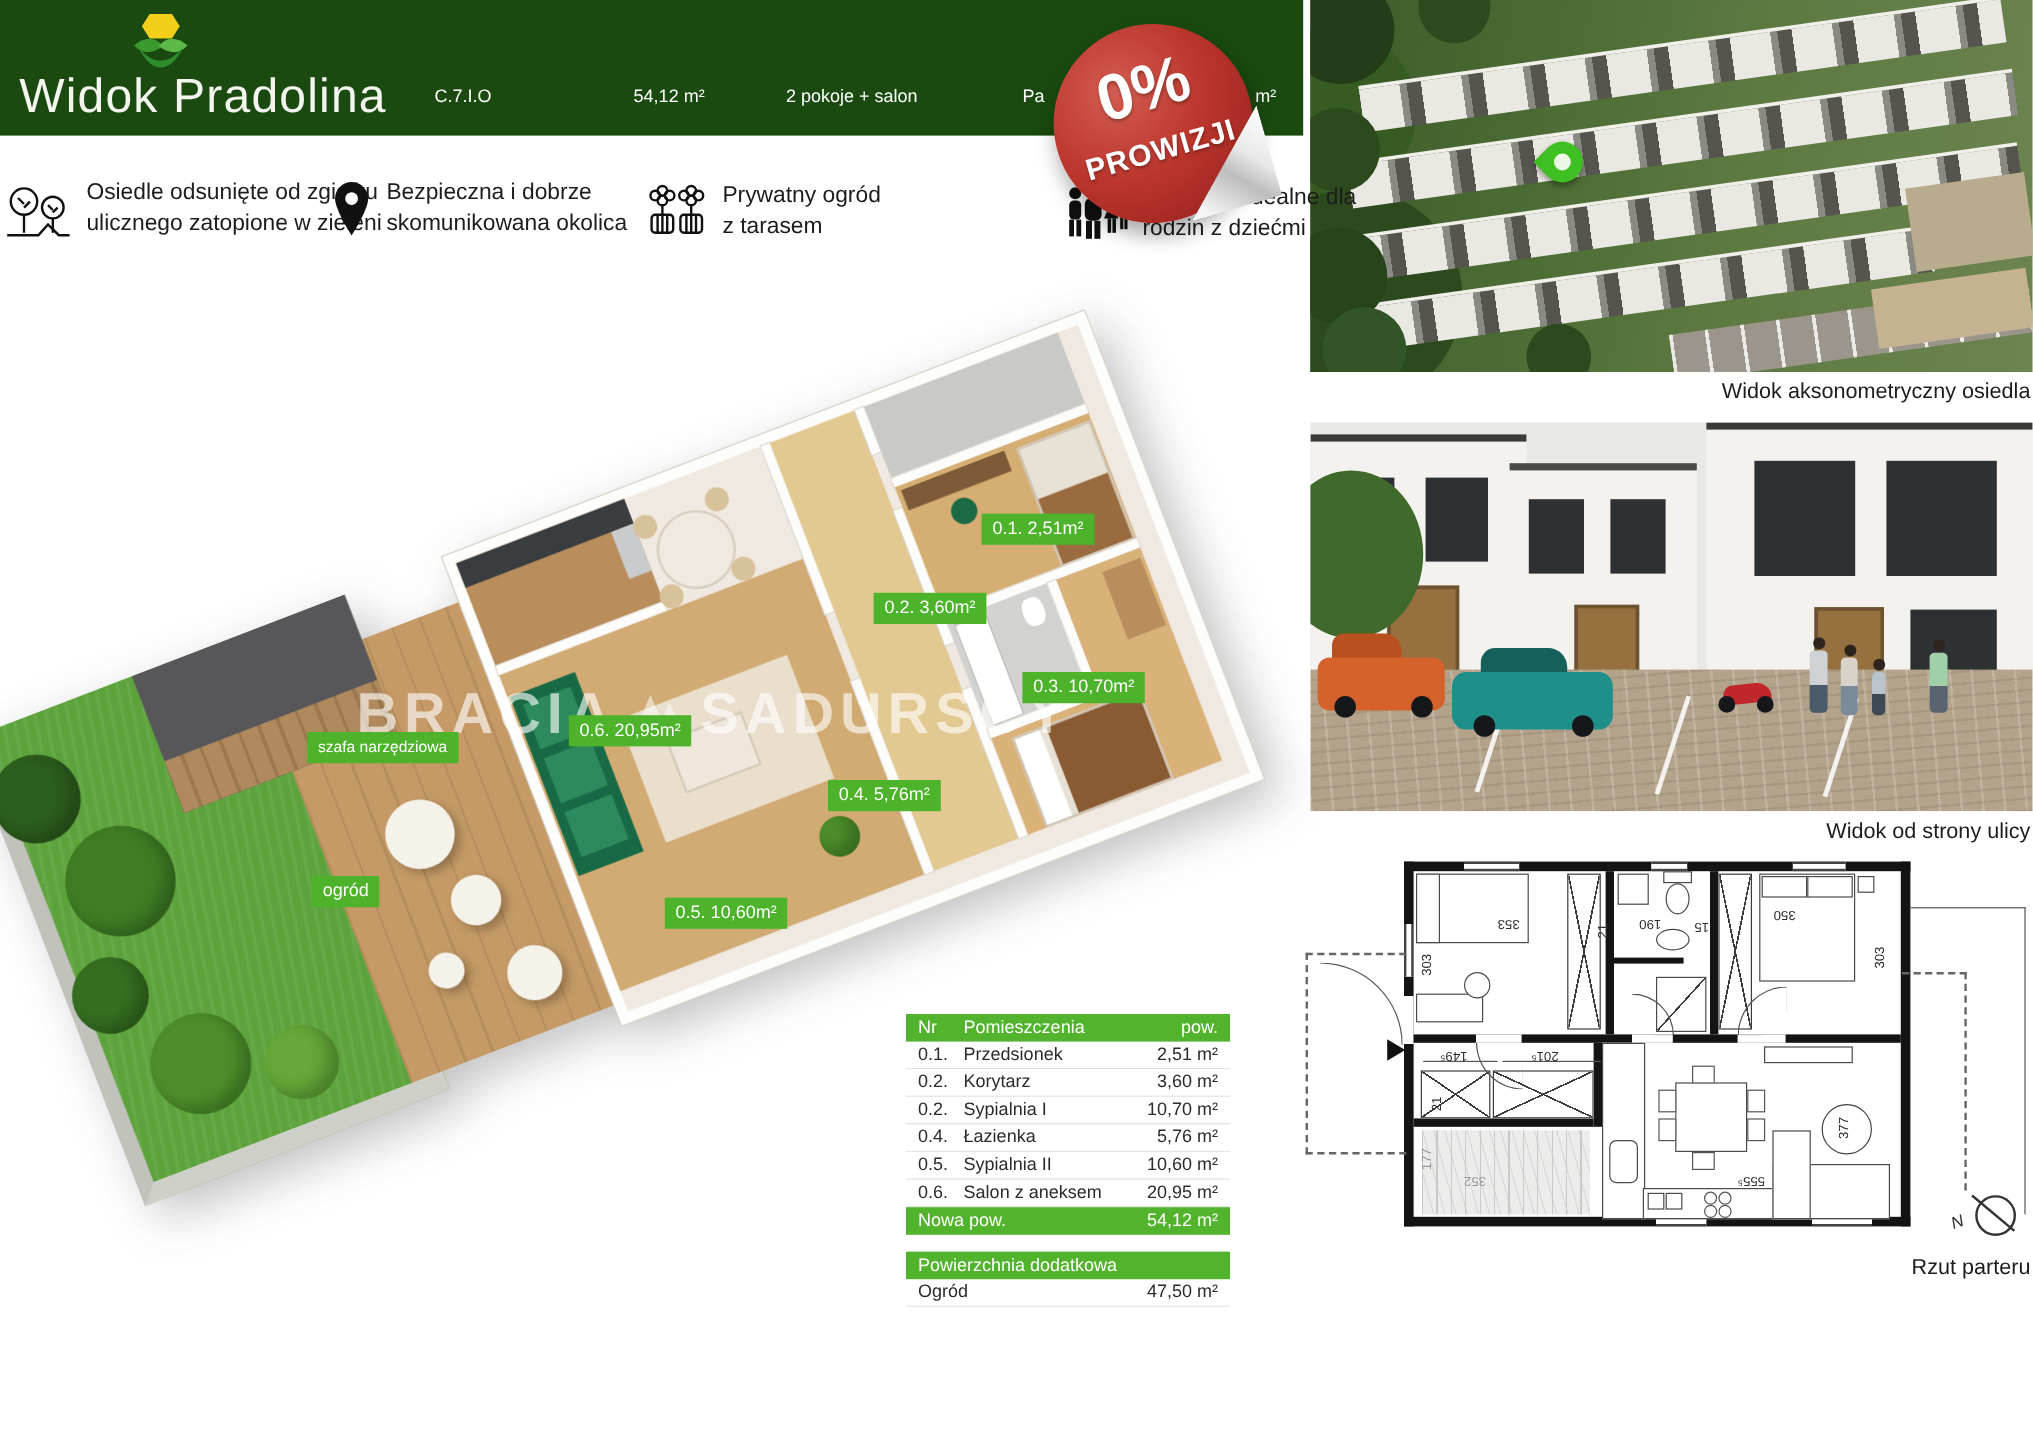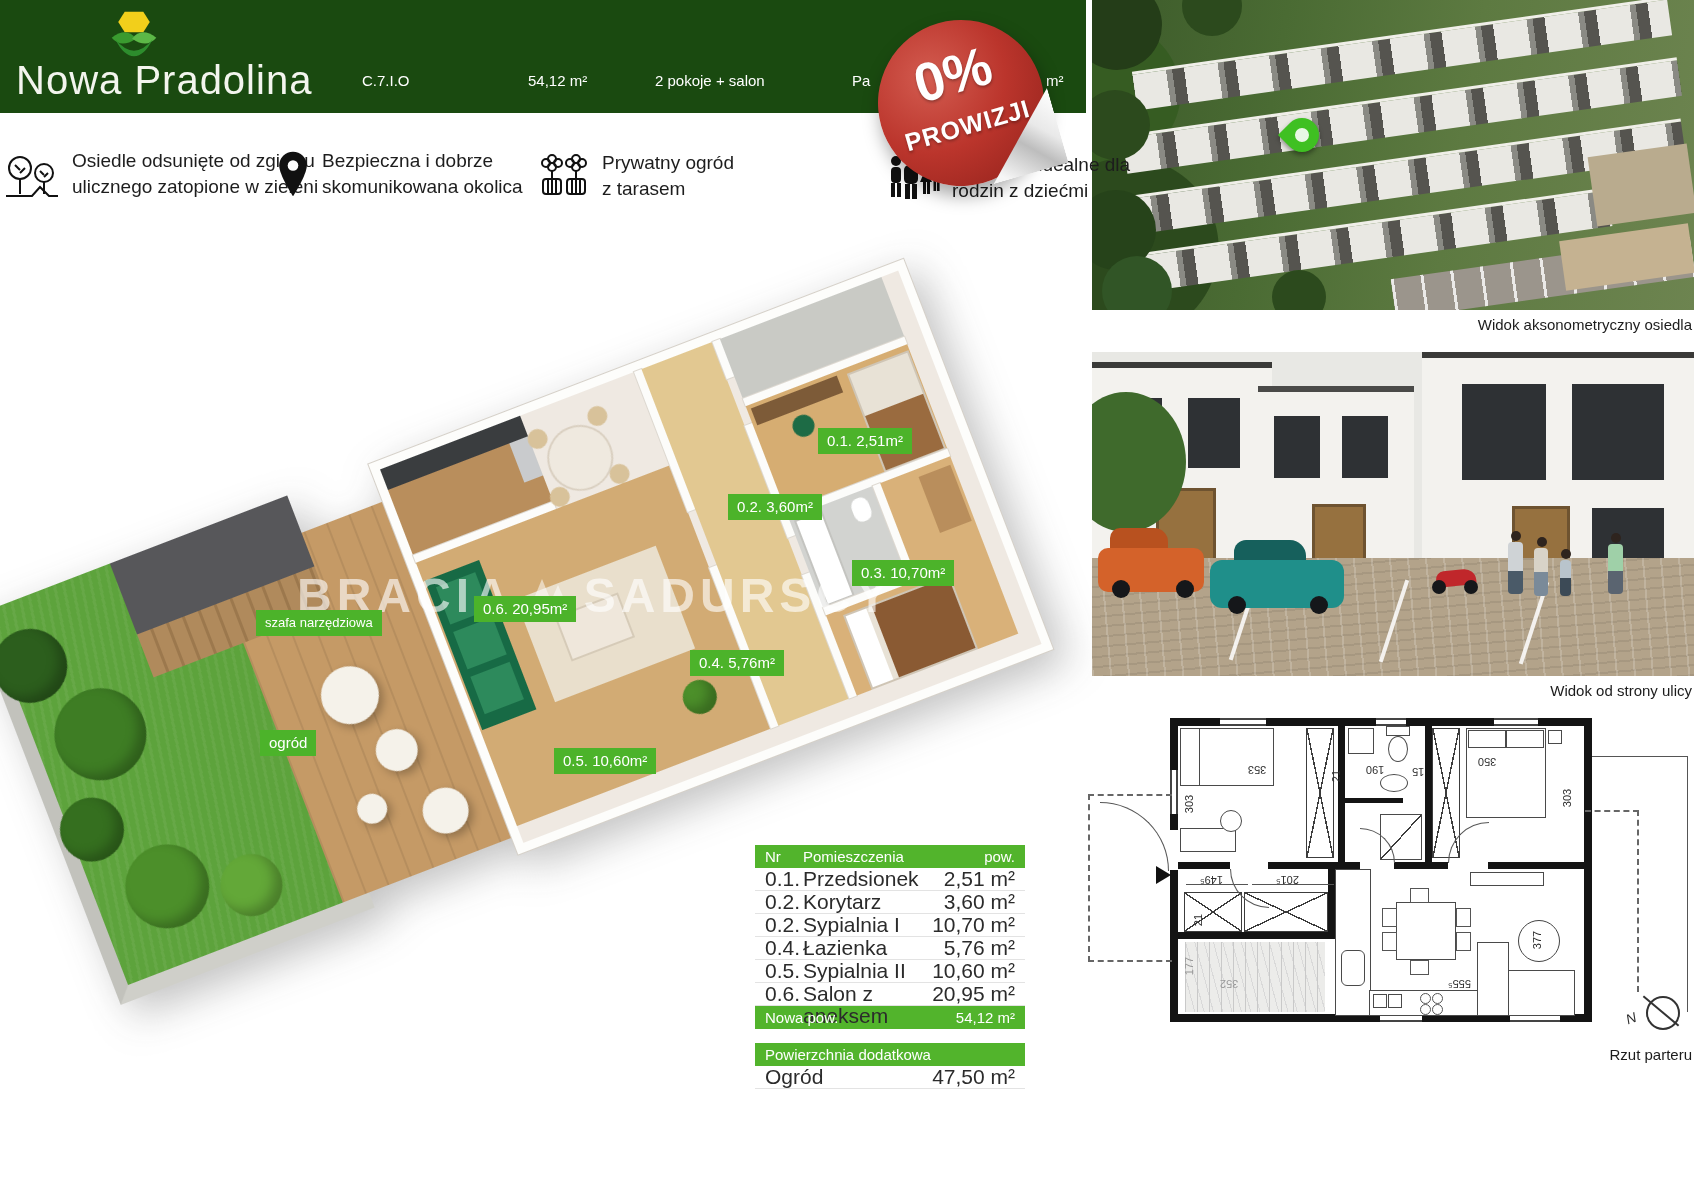--- a/index.html
+++ b/index.html
@@ -40,35 +40,35 @@
   .unit{left:425px;top:0;width:555px;height:400px;background:#efe9e2;
      border:9px solid #fdfdfb;box-shadow:0 0 0 1px #d5d0c8}
   .wallw{background:#fcfcfa;box-shadow:0 0 0 1px #ddd8d0}
   .watermark{left:230px;top:568px;width:730px;display:flex;align-items:center;justify-content:center;gap:12px;
      z-index:5;font-size:48px;font-weight:bold;letter-spacing:5px;color:rgba(255,255,255,.62);white-space:nowrap}
   .plabel{position:absolute;background:#4cb32a;color:#fff;font-size:15px;line-height:20px;
      padding:3px 9px;white-space:nowrap;z-index:6}
   
   .rtable{left:755px;top:845px;width:270px;z-index:10;background:#fff}
   .thead{display:flex;background:#52b42c;color:#fff;height:23px;line-height:23px;font-size:15px;padding:0 10px}
-  .trow{display:flex;height:22px;line-height:22px;border-bottom:1px solid #e3e3e3;font-size:21px;color:#2b2b2b;padding:0 10px}
+  .trow{display:flex;height:22px;line-height:22px;border-bottom:1px solid #e3e3e3;font-size:15px;color:#2b2b2b;padding:0 10px}
   .tnr{width:38px}.tname{flex:1}.tarea{width:84px;text-align:right}
   .tsum{display:flex;background:#52b42c;color:#fff;height:23px;line-height:23px;font-size:15px;padding:0 10px;margin-bottom:14px}
   
   .aerial{left:1092px;top:0;width:602px;height:310px;overflow:hidden;background:
      radial-gradient(circle at 6% 80%,#2c4a1d 0 90px,transparent 91px),
      radial-gradient(circle at 3% 30%,#365c22 0 70px,transparent 71px),
      linear-gradient(100deg,#3c5a2a 0%,#4a6b33 30%,#5d7a41 60%,#6d8450 100%)}
   .hrow{position:absolute;height:36px;transform:rotate(-8deg);border-top:3px solid #f0efe9;
      background:repeating-linear-gradient(90deg,#e9e8e3 0 34px,#8a8a84 34px 40px,#55544f 40px 52px)}
   .tree{position:absolute;border-radius:50%}
   .pin{position:absolute;width:34px;height:34px;background:#3fc022;border-radius:50% 50% 50% 0;
      transform:rotate(45deg);box-shadow:2px 2px 5px rgba(0,0,0,.4)}
   .pin::after{content:"";position:absolute;left:10px;top:10px;width:14px;height:14px;border-radius:50%;background:#e9f7e4}
-  .caption{left:1092px;width:600px;text-align:right;font-size:15px;color:#1c1c1c;z-index:4;white-space:nowrap}
+  .caption{left:1092px;width:600px;text-align:right;font-size:18px;color:#1c1c1c;z-index:4;white-space:nowrap}
   .street{left:1092px;top:352px;width:602px;height:324px;overflow:hidden;background:#e8e8e4}
   .bldg{position:absolute;background:#f3f2ee;border-top:6px solid #3a3a38}
   .win{position:absolute;background:#2e3134}
   .door{position:absolute;background:#96713f;border:3px solid #6e5330}
   .ground{position:absolute;left:0;top:206px;width:602px;height:118px;background:#b3a38a;
      background-image:repeating-linear-gradient(85deg,rgba(255,255,255,.18) 0 2px,transparent 2px 18px),
      repeating-linear-gradient(-5deg,rgba(0,0,0,.07) 0 2px,transparent 2px 10px)}
   .pline{position:absolute;width:4px;height:86px;background:rgba(255,255,255,.85);transform:rotate(18deg)}
   .wheel{position:absolute;width:18px;height:18px;border-radius:50%;background:#15171a}
   .person{position:absolute;border-radius:4px}
@@ -102,21 +102,21 @@
 
 <div class="page">
 
   <div class="abs header">
     <svg class="abs" style="left:106px;top:8px" width="56" height="52" viewBox="0 0 60 56">
       <path d="M20 4 h20 l7 11 -7 11 h-20 l-7 -11 z" fill="#f2cf1b"></path>
       <path d="M6 32 q16 -12 26 1 q-16 11 -26 -1z" fill="#3a9a2f"></path>
       <path d="M54 32 q-16 -12 -26 1 q16 11 26 -1z" fill="#5cb847"></path>
       <path d="M10 34 q20 24 40 0 q-9 18 -20 18 q-11 0 -20 -18z" fill="#2d8d2d"></path>
     </svg>
-    <div class="abs brand">Nowa Pradolina</div>
+    <div class="abs brand">Widok Pradolina</div>
     <div class="abs hitem" style="left:362px">C.7.I.O</div>
     <div class="abs hitem" style="left:528px">54,12 m²</div>
     <div class="abs hitem" style="left:655px">2 pokoje + salon</div>
     <div class="abs hitem" style="left:852px">Pa</div>
     <div class="abs hitem" style="left:1046px">m²</div>
   </div>
 
   <div class="abs badge">
     <div class="badge-circle"></div>
     <div class="badge-l1">0%</div>

